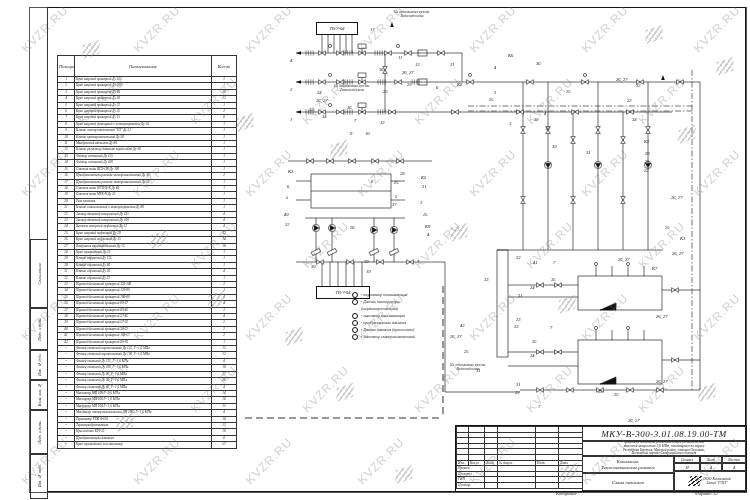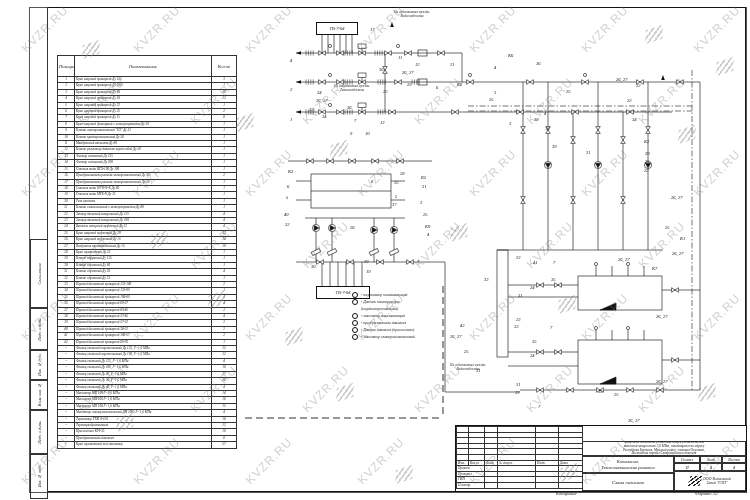--- a/index.html
+++ b/index.html
@@ -820,20 +820,21 @@
           </tr>
           <tr>
             <td colspan="2">Н.контр.</td>
             <td></td>
             <td></td>
             <td></td>
             <td></td>
           </tr>
         </tbody>
     </table>
+    <div class="tb-cell doc-number" style="left:126px;top:0;width:164px;height:15px;">МКУ-В-300-3.01.08.19.00-ТМ</div>
     <div class="tb-cell" style="left:126px;top:15px;width:164px;height:15px;flex-direction:column;">
       <div class="descr">Модульная котельная установка общей установленной</div>
       <div class="descr">тепловой мощностью 3,6 МВт, находящаяся по адресу</div>
       <div class="descr">Республика Бурятия, Муйский район, станция Окусикан,</div>
       <div class="descr">Восточный портал Северомуйского тоннеля</div>
     </div>
     <div class="tb-cell obj" style="left:126px;top:30px;width:92px;height:17px;flex-direction:column;">
       <div>Котельная.</div>
       <div>Теплотехнические решения</div>
     </div>

